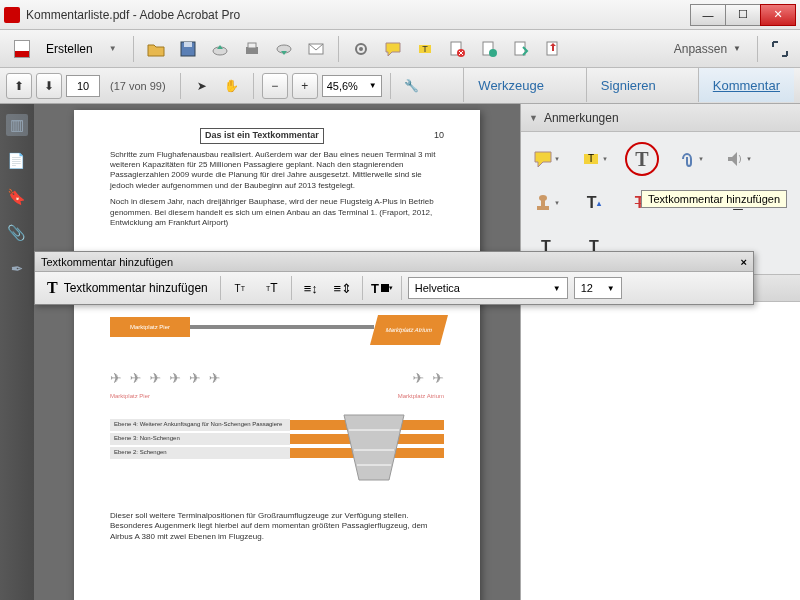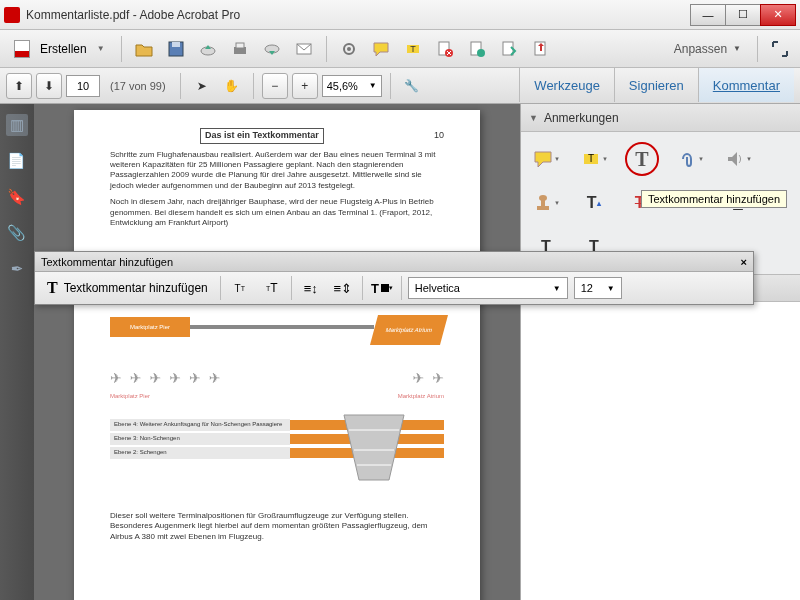--- a/index.html
+++ b/index.html
@@ -9,35 +9,35 @@
 .titlebar { height: 30px; background: linear-gradient(#f7f7f7,#e8e8e8); display:flex; align-items:center; padding:0 4px; border-bottom:1px solid #bbb; position:relative; }
 .titlebar .app-icon { width:16px; height:16px; background:#c00; margin-right:6px; border-radius:2px; }
 .titlebar .title { font-size:12px; color:#333; flex:1; }
 .winbtns { display:flex; }
 .winbtn { width:36px; height:22px; border:1px solid #888; background:linear-gradient(#f8f8f8,#d8d8d8); margin-left:-1px; display:flex; align-items:center; justify-content:center; font-size:11px; }
 .winbtn.close { background:linear-gradient(#e77,#c22); color:#fff; border-color:#a00; }
 
 
 .toolbar1 { height:38px; background:linear-gradient(#f5f5f5,#e0e0e0); display:flex; align-items:center; padding:0 6px; border-bottom:1px solid #bbb; gap:4px; }
 .tbtn { width:28px; height:28px; display:flex; align-items:center; justify-content:center; border-radius:3px; }
-.create-btn { display:flex; align-items:center; gap:10px; padding:0 8px; height:28px; font-size:12px; }
+.create-btn { display:flex; align-items:center; gap:16px; padding:0 8px; height:28px; font-size:12px; }
 .create-btn .pdf-icn { width:16px; height:18px; background:#fff; border:1px solid #999; position:relative; }
 .create-btn .pdf-icn::after { content:""; position:absolute; bottom:0; left:0; width:100%; height:6px; background:#c00; }
 .sep { width:1px; height:26px; background:#bbb; margin:0 4px; }
 .anpassen { margin-left:auto; display:flex; align-items:center; gap:6px; font-size:12px; color:#555; padding:0 8px; }
 
 
 .toolbar2 { height:36px; background:linear-gradient(#f2f2f2,#dedede); display:flex; align-items:center; padding:0 6px; border-bottom:1px solid #aaa; gap:4px; }
 .navbtn { width:26px; height:26px; border:1px solid #aaa; border-radius:3px; background:linear-gradient(#fff,#e5e5e5); display:flex; align-items:center; justify-content:center; font-size:12px; color:#333; }
 .pagebox { width:34px; height:22px; border:1px solid #999; background:#fff; font-size:11px; text-align:center; }
 .pagelbl { font-size:11px; color:#555; margin:8px 6px; }
 .zoombox { width:60px; height:22px; border:1px solid #999; background:#fff; font-size:11px; display:flex; align-items:center; padding:0 4px; justify-content:space-between; }
 .tabbtn { padding:0 14px; height:34px; display:flex; align-items:center; font-size:13px; color:#2a6ba8; border-left:1px solid #bbb; }
 .tabbtn.active { background:linear-gradient(#eaf1f8,#d6e4f0);text-decoration:underline; }
-.tabs-right { margin-left:auto; display:flex; height:100%; }
+.tabs-right { margin-left:auto; display:flex; height:100%;gap:28px; }
 
 
 .body { display:flex; height:496px; }
 .leftrail { width:34px; background:linear-gradient(90deg,#585858,#4a4a4a); display:flex; flex-direction:column; padding-top:10px; gap:14px; align-items:center; }
 .railbtn { width:22px; height:22px; display:flex; align-items:center; justify-content:center; color:#9ab; font-size:15px; }
 .railbtn.active { background:rgba(180,200,220,0.3); border-radius:2px; }
 
 .docwrap { flex:1; background:#6d6d6d; position:relative; overflow:hidden; }
 .page { position:absolute; left:40px; top:6px; width:406px; height:560px; background:#fff; box-shadow:2px 2px 8px rgba(0,0,0,0.4); padding:18px 36px; font-size:8px; color:#333; line-height:1.3; }
 .page .section-title { text-align:center; font-size:9px; font-weight:bold; border:1px solid #555; display:inline-block; padding:1px 4px; margin-left:90px; }

